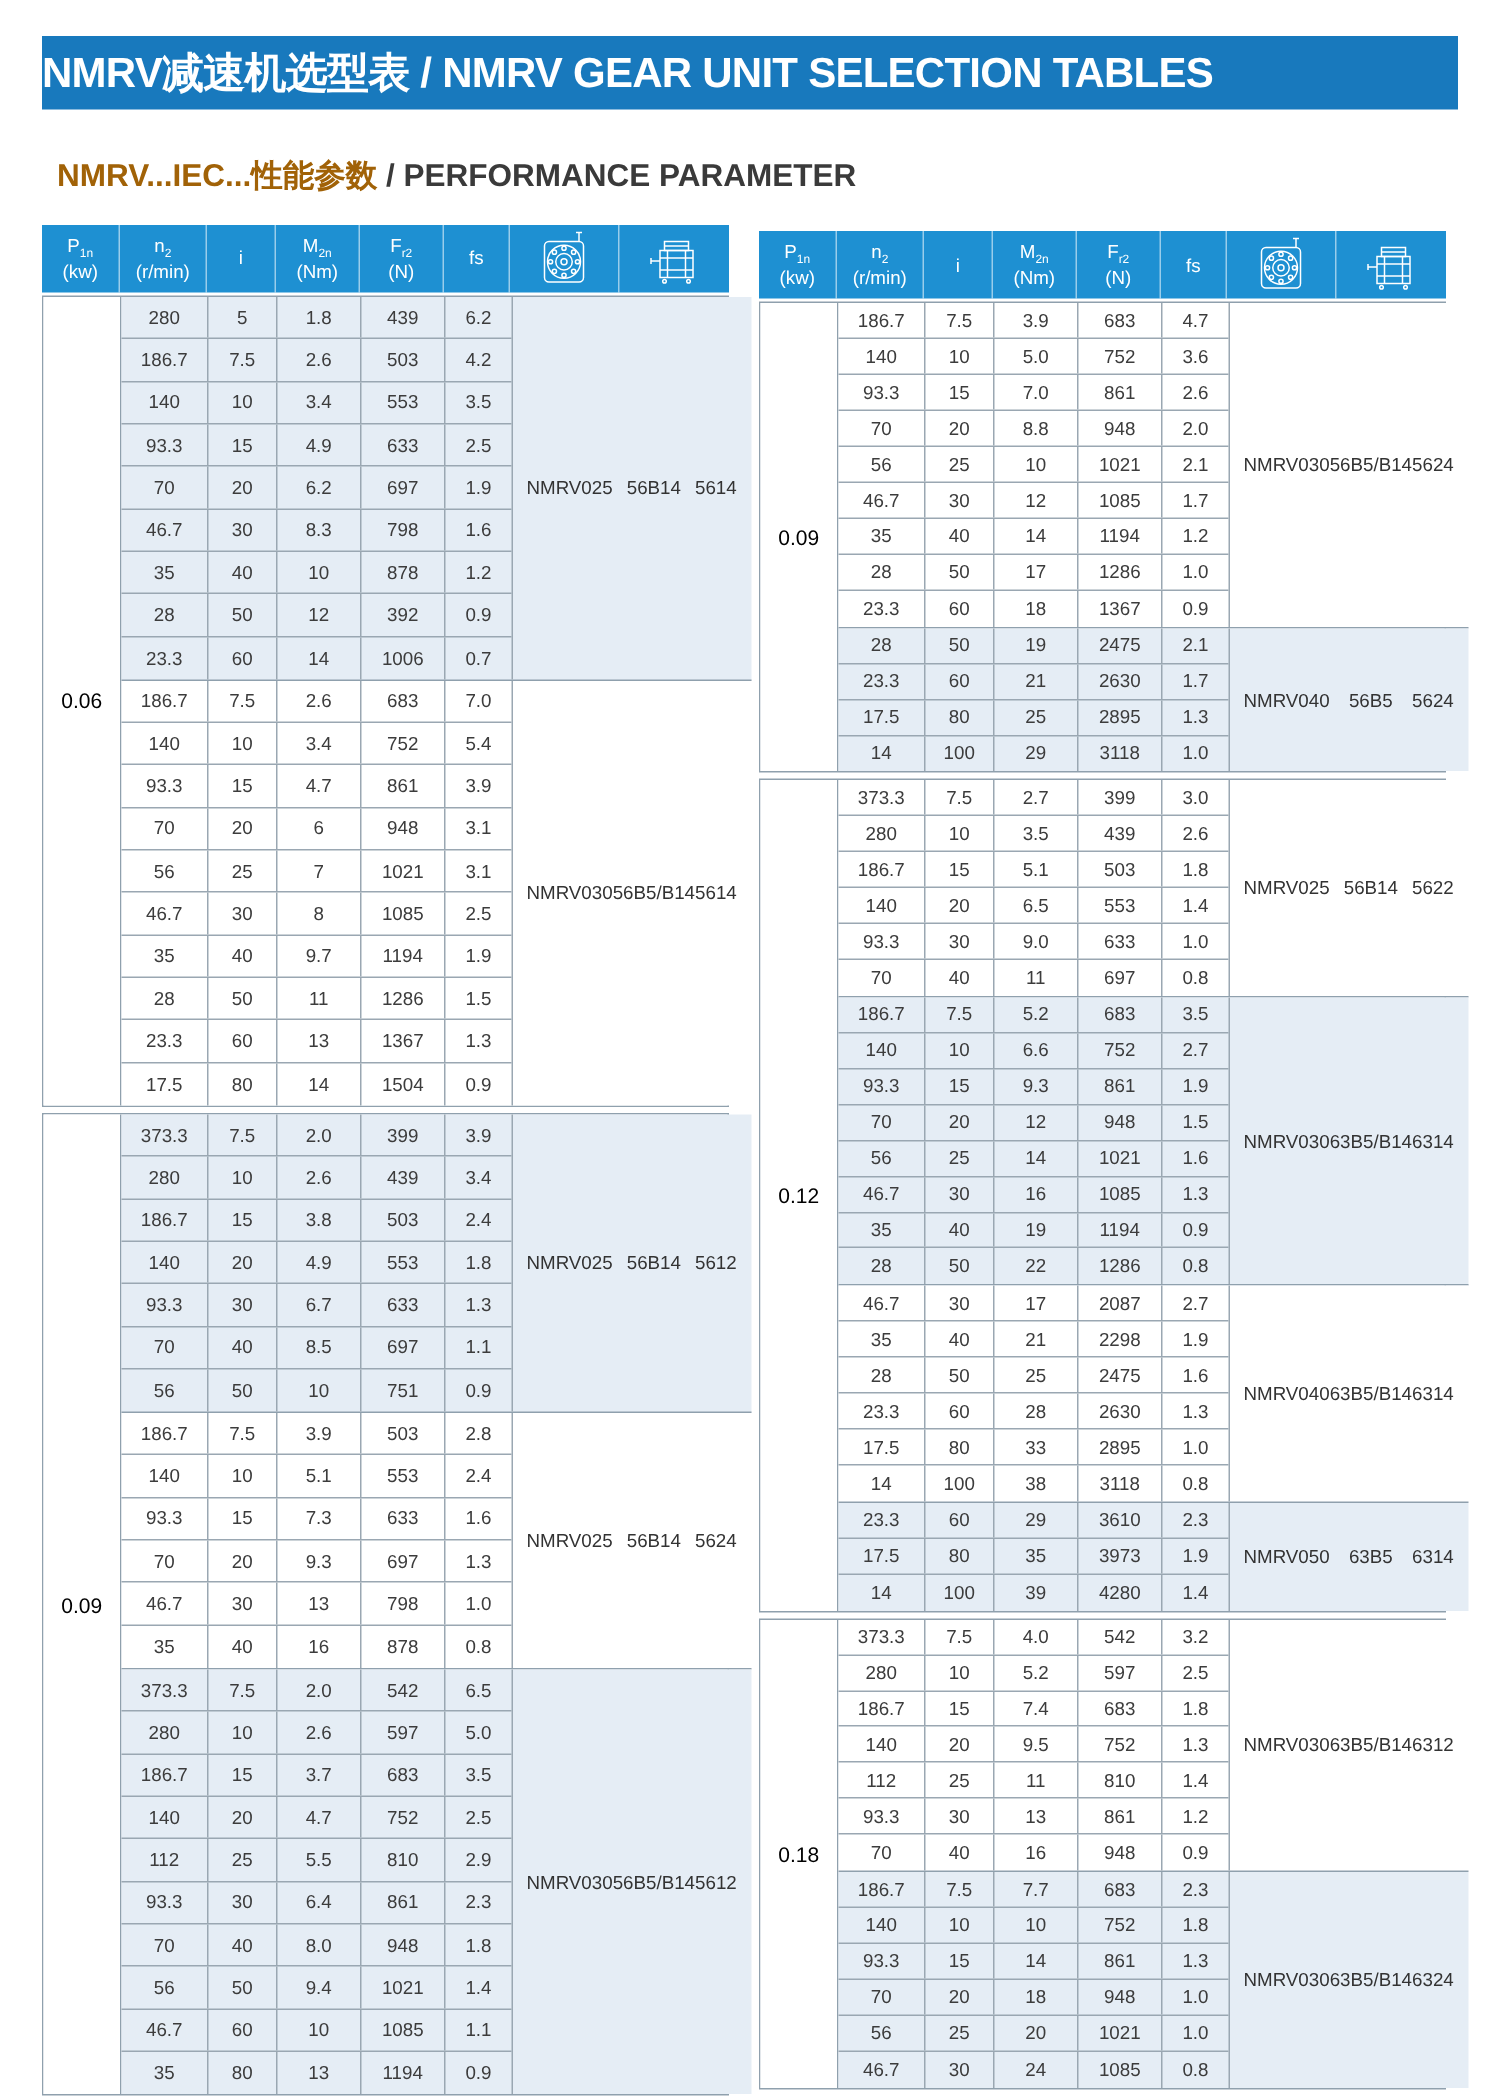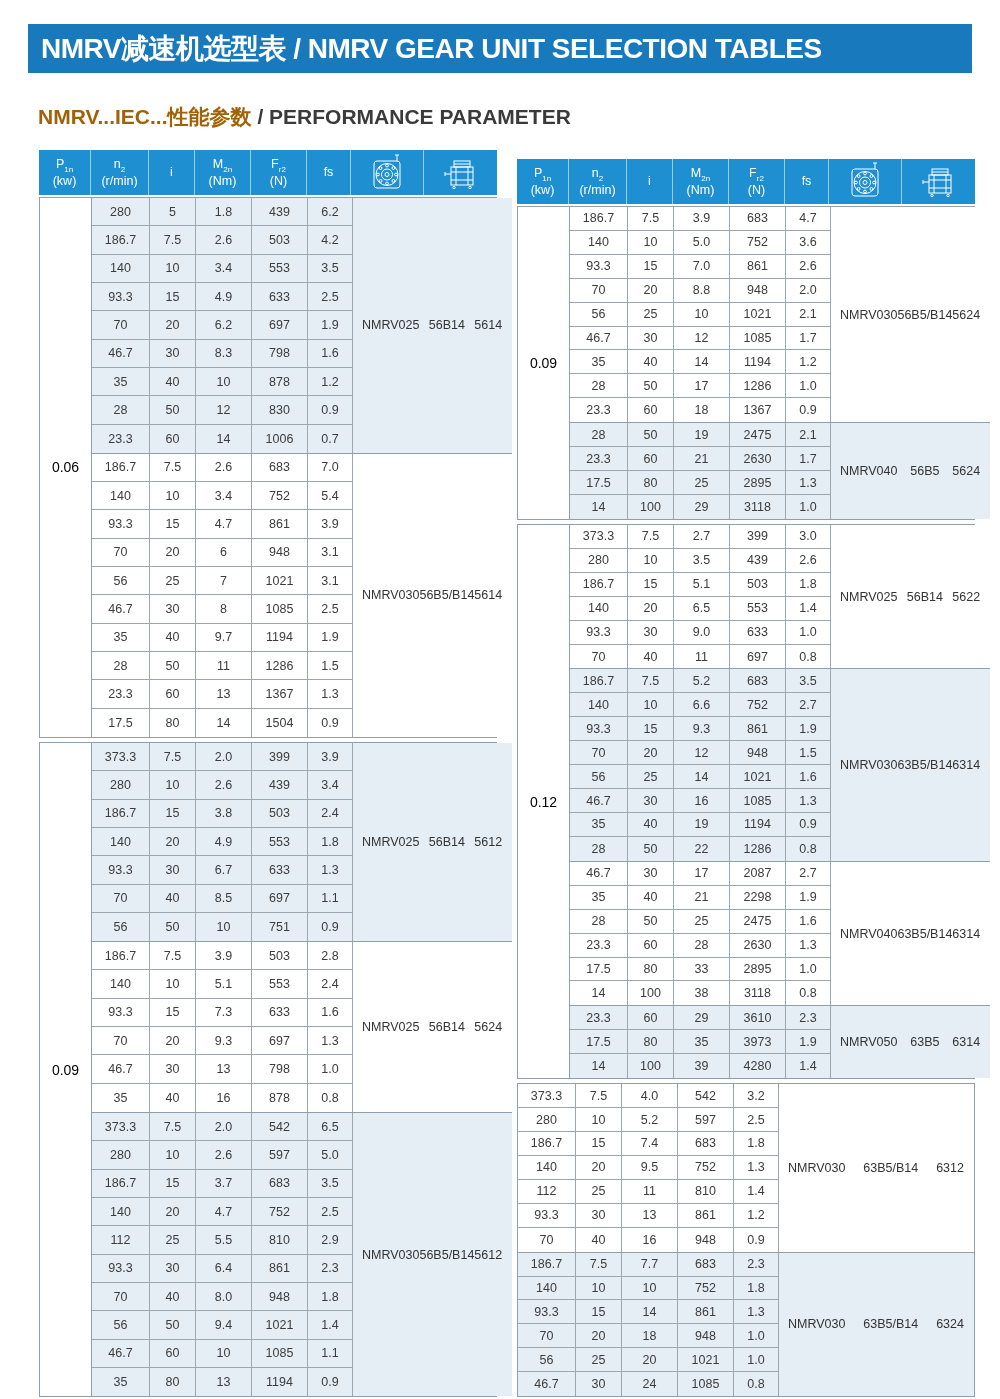--- a/index.html
+++ b/index.html
@@ -1,31 +1,31 @@
 <!DOCTYPE html>
 <html><head>
 <meta charset="utf-8">
 <style>
   * { margin:0; padding:0; box-sizing:border-box; }
   html,body { width:1000px; background:#fff; font-family:"Liberation Sans", sans-serif; }
   body { height:1399px; overflow:hidden; }
 
   .banner {
     margin:24px 28px 0 28px; height:49px; background:#1879bd;
-    display:flex; align-items:center; padding-left:13px;
+    display:flex; align-items:center; 
   }
   .banner h1 {
     color:#fff; font-size:28px; font-weight:bold; letter-spacing:-0.5px; white-space:nowrap;
   }
 
   .subtitle { margin:30px 0 0 38px; font-size:21px; font-weight:bold; }
   .subtitle .cn { color:#a16207; }
   .subtitle .en { color:#3a3a3a; }
 
-  .tables-wrap { margin:19px 0 0 39px; display:flex; gap:20px; align-items:flex-end; }
+  .tables-wrap { margin:19px 0 0 28px; display:flex; gap:20px; align-items:center; }
 
   .gtable { width:458px; font-size:12.5px; color:#3c3c3c; }
   .gtable[data-t="0"] { --rh:28.32px; }
   .gtable[data-t="1"] { --rh:23.93px; }
 
   
   .thead { display:flex; height:45px; background:#1e90d2; margin-bottom:2px; }
   .thead .hc {
     color:#fff; display:flex; flex-direction:column; justify-content:center; align-items:center;
     font-size:12.5px; line-height:1.15; border-right:1px solid rgba(255,255,255,.55);
@@ -187,21 +187,21 @@
                 <div class="dc c-n2">35</div>
                 <div class="dc c-i">40</div>
                 <div class="dc c-m">10</div>
                 <div class="dc c-f">878</div>
                 <div class="dc c-fs">1.2</div>
               </div>
               <div class="drow">
                 <div class="dc c-n2">28</div>
                 <div class="dc c-i">50</div>
                 <div class="dc c-m">12</div>
-                <div class="dc c-f">830</div>
+                <div class="dc c-f">392</div>
                 <div class="dc c-fs">0.9</div>
               </div>
               <div class="drow">
                 <div class="dc c-n2">23.3</div>
                 <div class="dc c-i">60</div>
                 <div class="dc c-m">14</div>
                 <div class="dc c-f">1006</div>
                 <div class="dc c-fs">0.7</div>
               </div>
             </div>
@@ -854,20 +854,21 @@
             </div>
             <div class="modelcell">
               <span>NMRV050</span>
               <span>63B5</span>
               <span>6314</span>
             </div>
           </div>
         </div>
       </div>
       <div class="pgroup">
+        <div class="pcell">0.18</div>
         <div class="gcontent">
           <div class="block plain">
             <div class="rowscol">
               <div class="drow">
                 <div class="dc c-n2">373.3</div>
                 <div class="dc c-i">7.5</div>
                 <div class="dc c-m">4.0</div>
                 <div class="dc c-f">542</div>
                 <div class="dc c-fs">3.2</div>
               </div>

